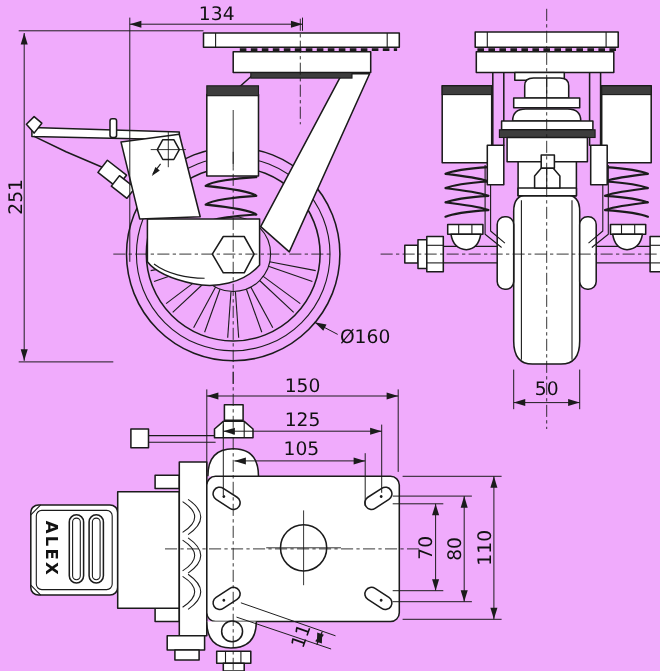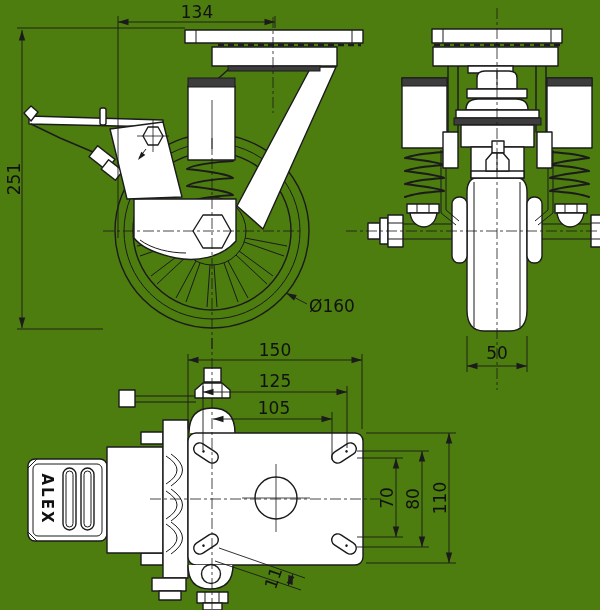--- a/index.html
+++ b/index.html
@@ -1,16 +1,16 @@
 <!DOCTYPE html>
 <html><head>
 <meta charset="utf-8">
 <style>
   html,body{margin:0;padding:0;background:#ffffff;}
-  .frame{width:600px;height:610px;position:relative;background:#4d7c0f;overflow:hidden;
+  .frame{width:600px;height:610px;position:relative;background:#f0abfc;overflow:hidden;
          font-family:"DejaVu Sans", sans-serif;text-decoration:underline;}
   svg{display:block;}
   .ol{fill:none;stroke:#1b1b1b;stroke-width:1.4;stroke-linejoin:round;stroke-linecap:round;}
   .olw{fill:#ffffff;stroke:#1b1b1b;stroke-width:1.4;stroke-linejoin:round;}
   .ol1{fill:none;stroke:#1b1b1b;stroke-width:1;stroke-linejoin:round;}
   .dark{fill:#3d3d3d;stroke:#1b1b1b;stroke-width:1;}
   .thin{fill:none;stroke:#1b1b1b;stroke-width:0.8;}
   .dim{fill:none;stroke:#1b1b1b;stroke-width:0.9;}
   .cl{fill:none;stroke:#1b1b1b;stroke-width:0.8;stroke-dasharray:11 3 3 3;}
   .serr{fill:none;stroke:#1b1b1b;stroke-width:2.5;stroke-dasharray:6 4;}

